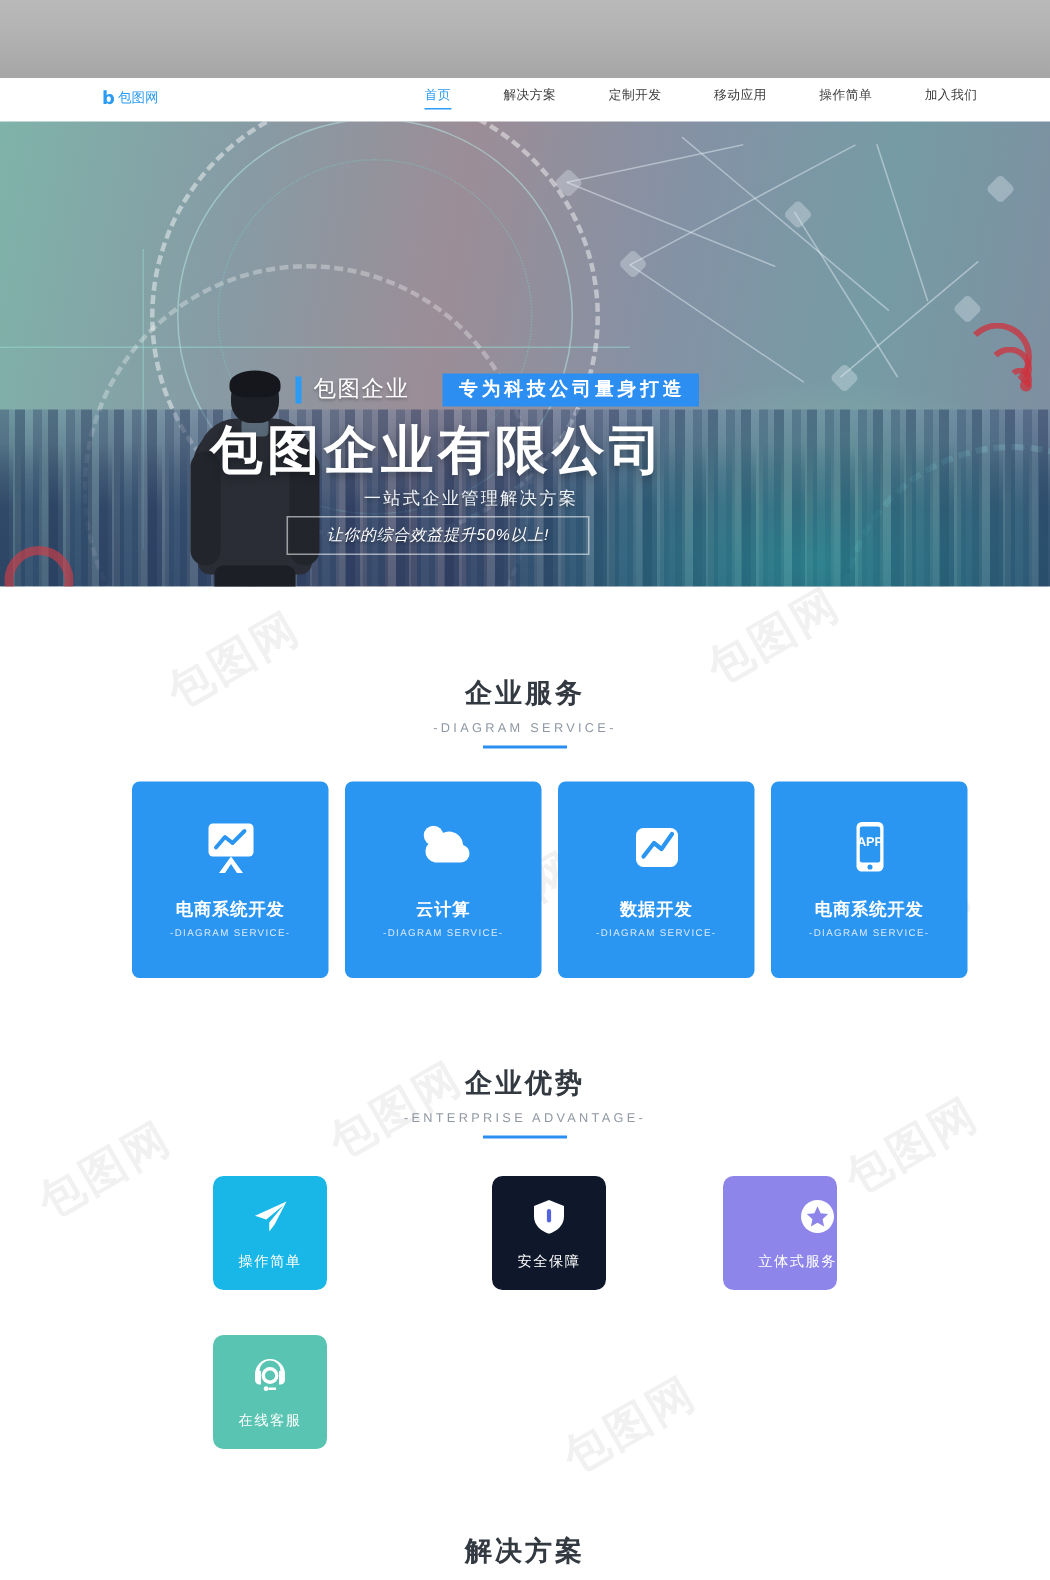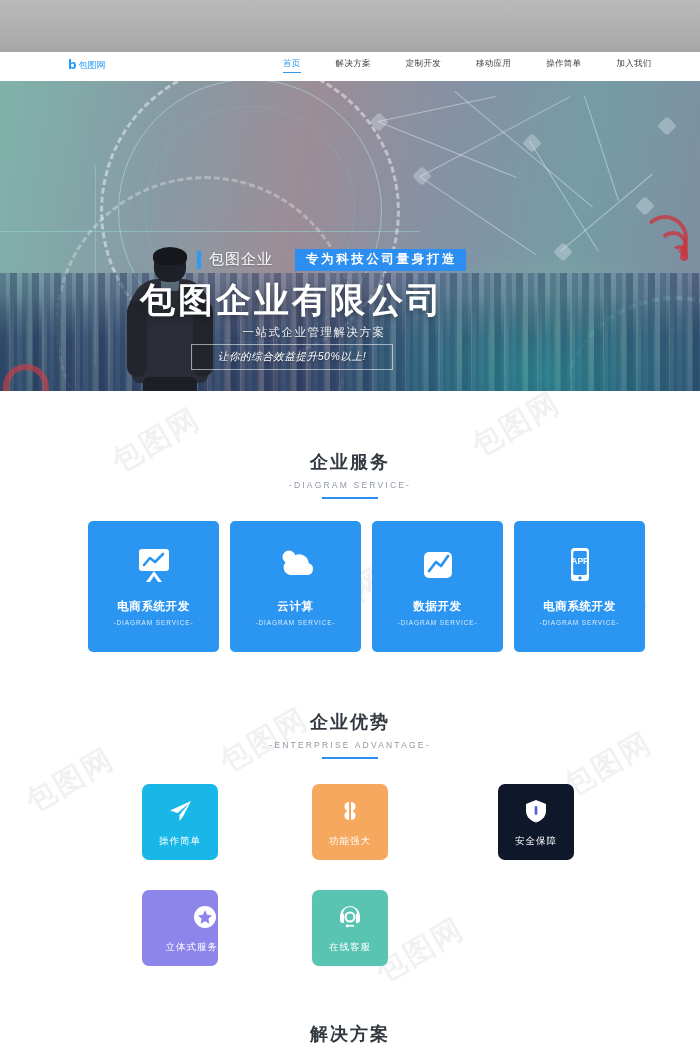--- a/index.html
+++ b/index.html
@@ -365,31 +365,20 @@
 
     <div class="adv-tile" style="background:#18b7e8;">
       <div class="adv-icon">
         <svg viewBox="0 0 26 26" width="26" height="26">
           <path d="M24 3 L3 12.5 L10.5 15 L22 5.5 L12.5 17 L12.5 23 L16 18.5 Z" fill="#fff"></path>
         </svg>
       </div>
       <div class="adv-label">操作简单</div>
     </div>
 
-    <div class="adv-tile" style="background:#f5a85e;">
-      <div class="adv-icon">
-        <svg viewBox="0 0 26 26" width="26" height="26">
-          <path d="M12 4 a4.6 4.6 0 1 0 0 9.2 z" fill="#fff"></path>
-          <path d="M14 4 a4.6 4.6 0 1 1 0 9.2 z" fill="#fff"></path>
-          <path d="M12 22 a4.6 4.6 0 1 1 0 -9.2 z" fill="#fff"></path>
-          <path d="M14 22 a4.6 4.6 0 1 0 0 -9.2 z" fill="#fff"></path>
-        </svg>
-      </div>
-      <div class="adv-label">功能强大</div>
-    </div>
 
     <div class="adv-tile" style="background:#0f172a;margin-left:16px;">
       <div class="adv-icon">
         <svg viewBox="0 0 26 26" width="26" height="26">
           <path d="M13 2 L23 6 V13 C23 19 18 23 13 24.5 C8 23 3 19 3 13 V6 Z" fill="#fff"></path>
           <rect x="11.6" y="8" width="2.8" height="9" rx="1.4" fill="#5464e0"></rect>
         </svg>
       </div>
       <div class="adv-label">安全保障</div>
     </div>

